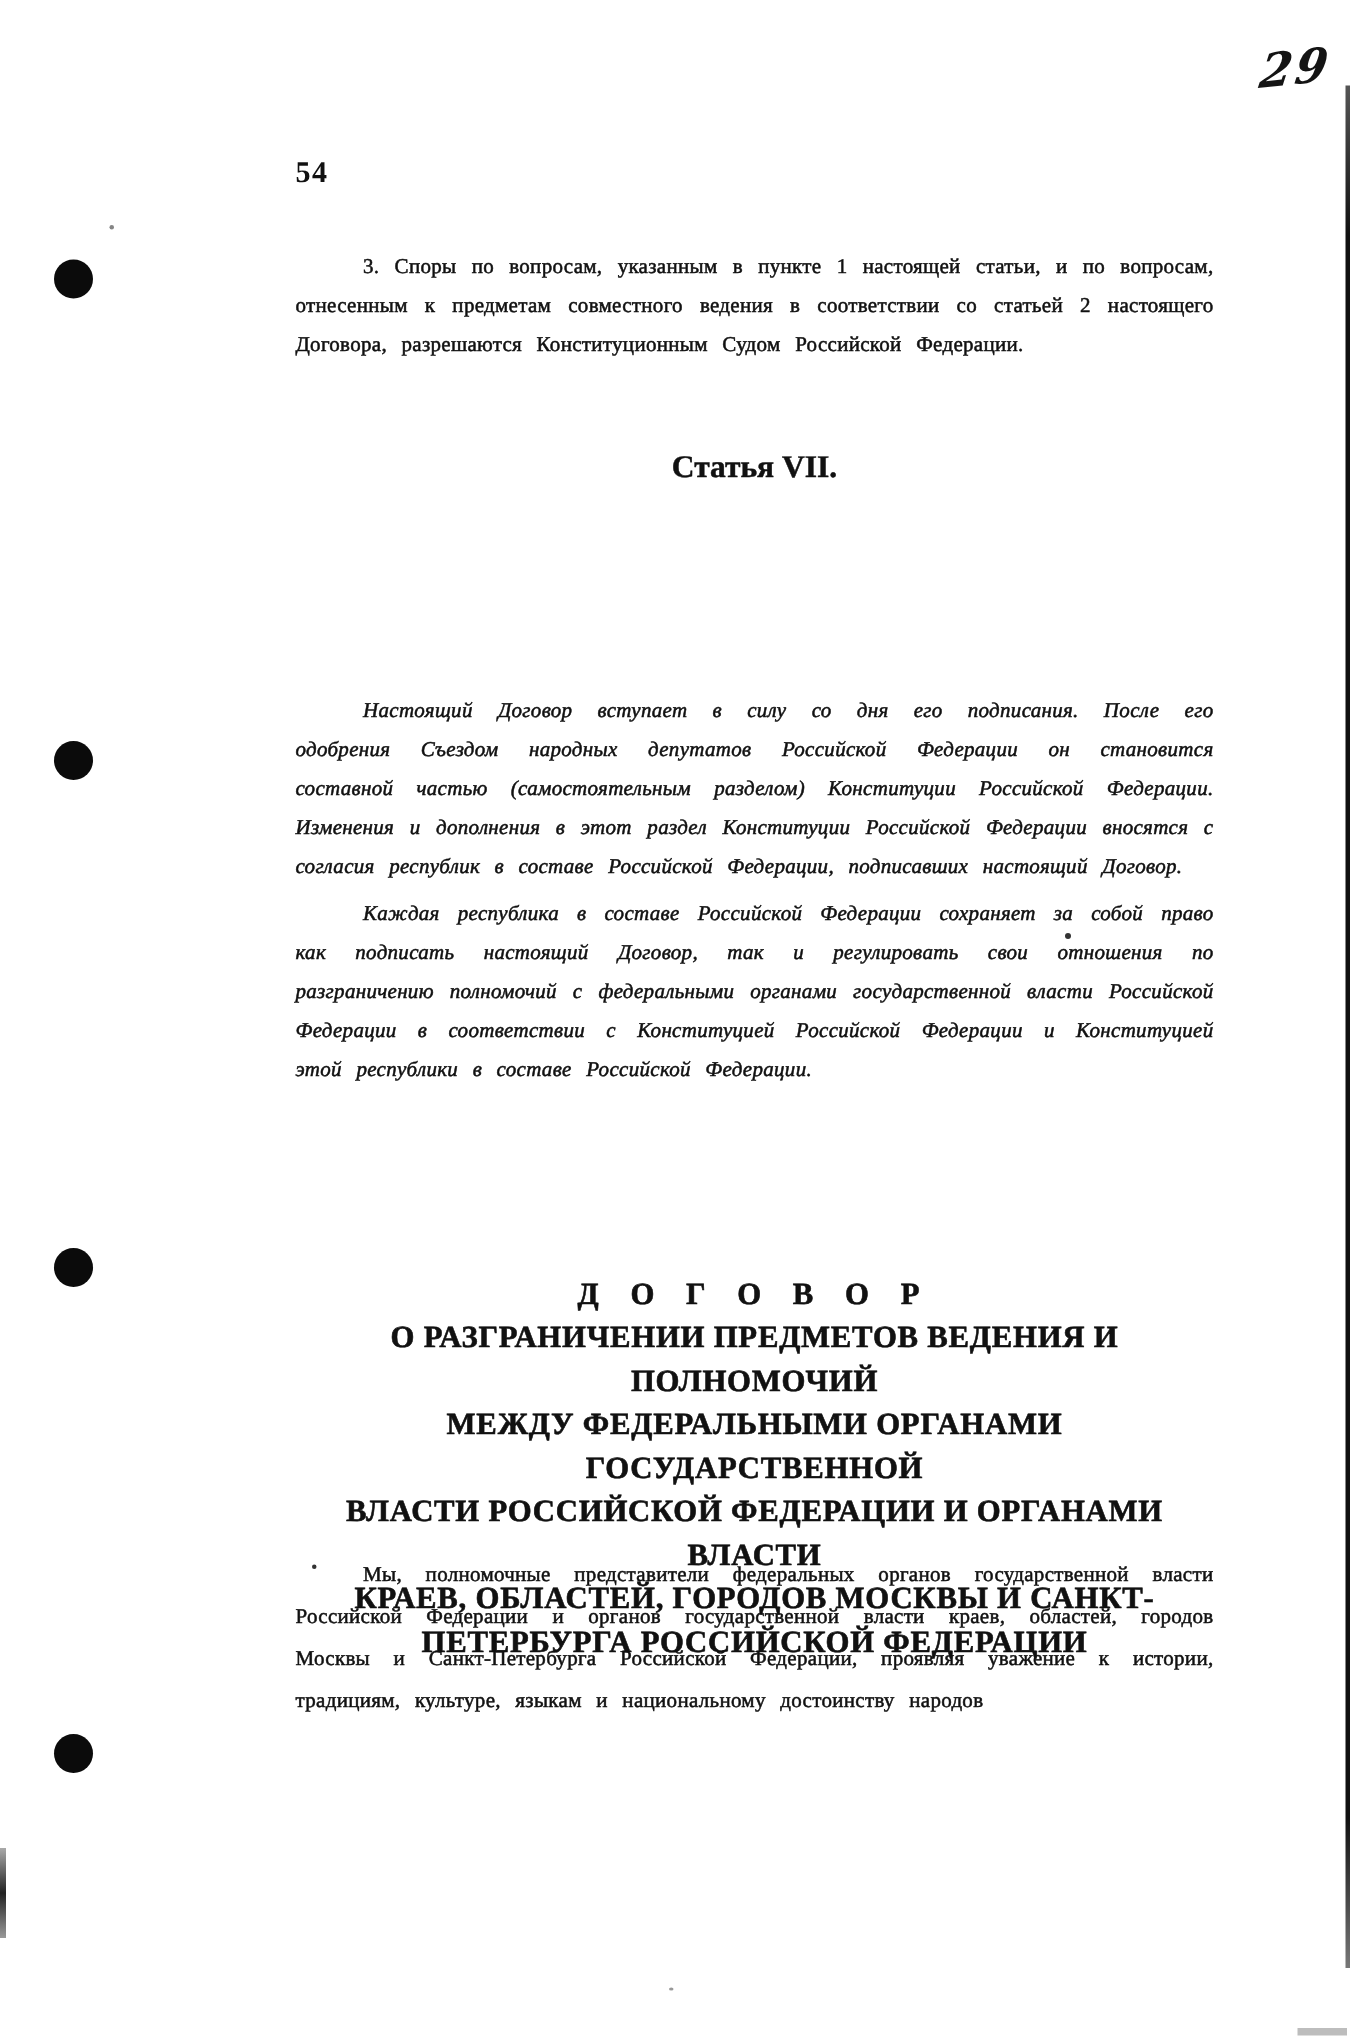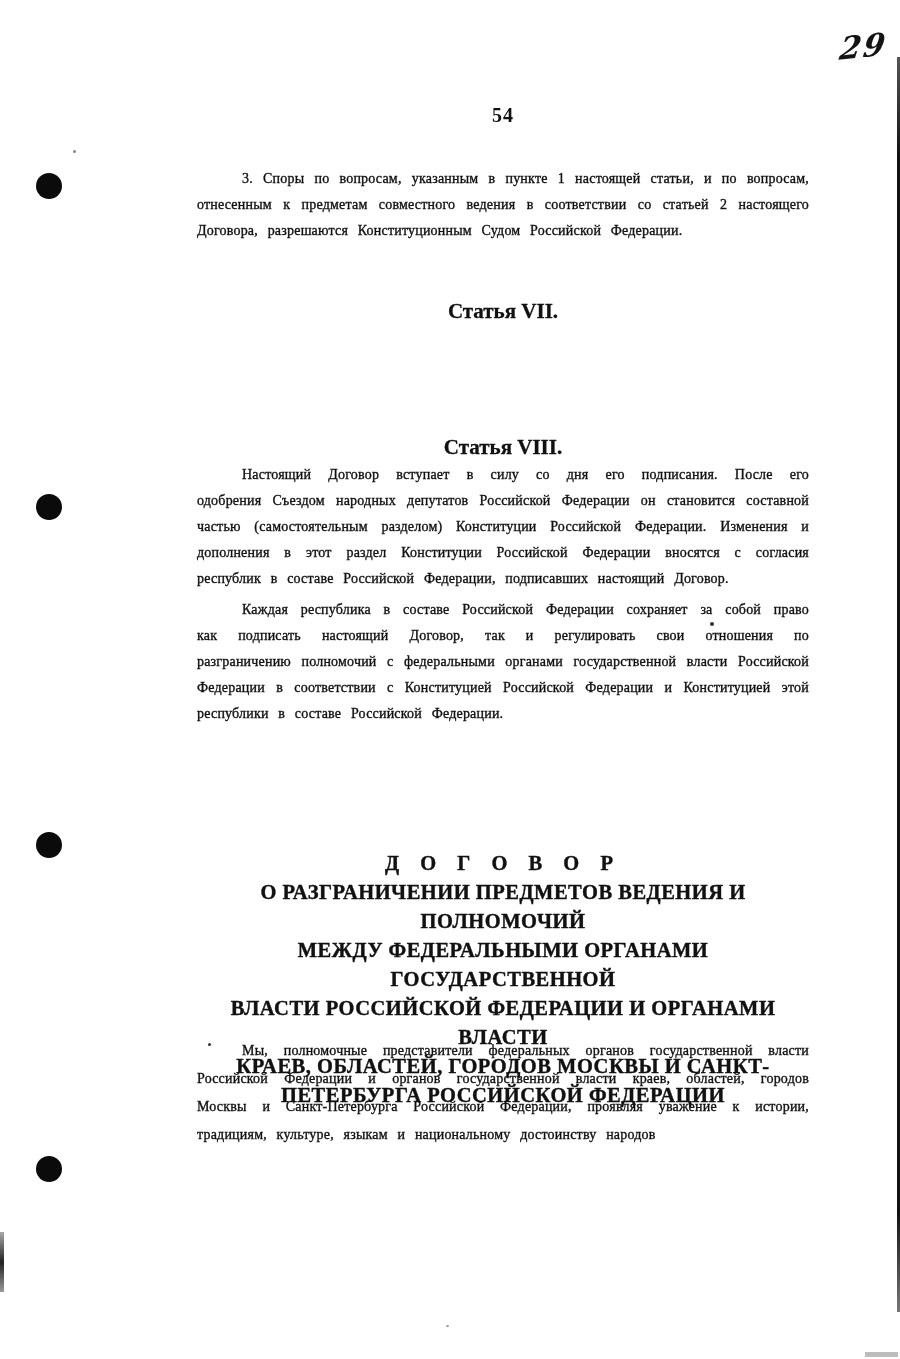--- a/index.html
+++ b/index.html
@@ -23,21 +23,20 @@
     left: 197px;
     top: 0;
     width: 612px;
     height: 100%;
   }
   .page-number {
     position: absolute;
     top: 104px;
     left: 0;
     width: 100%;
-    text-align: center;
     font-size: 20px;
     font-weight: bold;
     letter-spacing: 1px;
   }
   .body-para {
     position: absolute;
     left: 0;
     width: 100%;
     margin: 0;
     font-size: 14px;
@@ -46,21 +45,21 @@
     text-indent: 45px;
     word-spacing: 6px;
     letter-spacing: 0.2px;
     -webkit-text-stroke: 0.35px #111111;
   }
   .flow-group {
     position: absolute;
     left: 0;
     width: 100%;
   }
-  .flow-group .body-para { position: static; }
+  .flow-group .body-para { position: static; font-style: italic; }
   .flow-group .body-para + .body-para { margin-top: 5px; }
 
   .article-heading {
     position: absolute;
     left: 0;
     width: 100%;
     margin: 0;
     text-align: center;
     font-size: 21px;
     font-weight: bold;
@@ -166,21 +165,20 @@
 
   <div class="column">
 
     <div class="page-number">54</div>
 
     <p class="body-para" style="top:166px">3. Споры по вопросам, указанным в пункте 1 настоящей статьи, и по вопросам, отнесенным к предметам совместного ведения в соответствии со статьей 2 настоящего Договора, разрешаются Конституционным Судом Российской Федерации.</p>
 
     <h2 class="article-heading" style="top:299px">Статья VII.</h2>
 
 
-    <h2 class="article-heading" style="top:435px">Статья VIII.</h2>
 
     <div class="flow-group" style="top:462px">
       <p class="body-para">Настоящий Договор вступает в силу со дня его подписания. После его одобрения Съездом народных депутатов Российской Федерации он становится составной частью (самостоятельным разделом) Конституции Российской Федерации. Изменения и дополнения в этот раздел Конституции Российской Федерации вносятся с согласия республик в составе Российской Федерации, подписавших настоящий Договор.</p>
       <p class="body-para">Каждая республика в составе Российской Федерации сохраняет за собой право как подписать настоящий Договор, так и регулировать свои отношения по разграничению полномочий с федеральными органами государственной власти Российской Федерации в соответствии с Конституцией Российской Федерации и Конституцией этой республики в составе Российской Федерации.</p>
     </div>
 
     <div class="treaty-title">
       <div class="spaced">Д О Г О В О Р</div>
       <div>О РАЗГРАНИЧЕНИИ ПРЕДМЕТОВ ВЕДЕНИЯ И ПОЛНОМОЧИЙ</div>
       <div>МЕЖДУ ФЕДЕРАЛЬНЫМИ ОРГАНАМИ ГОСУДАРСТВЕННОЙ</div>

